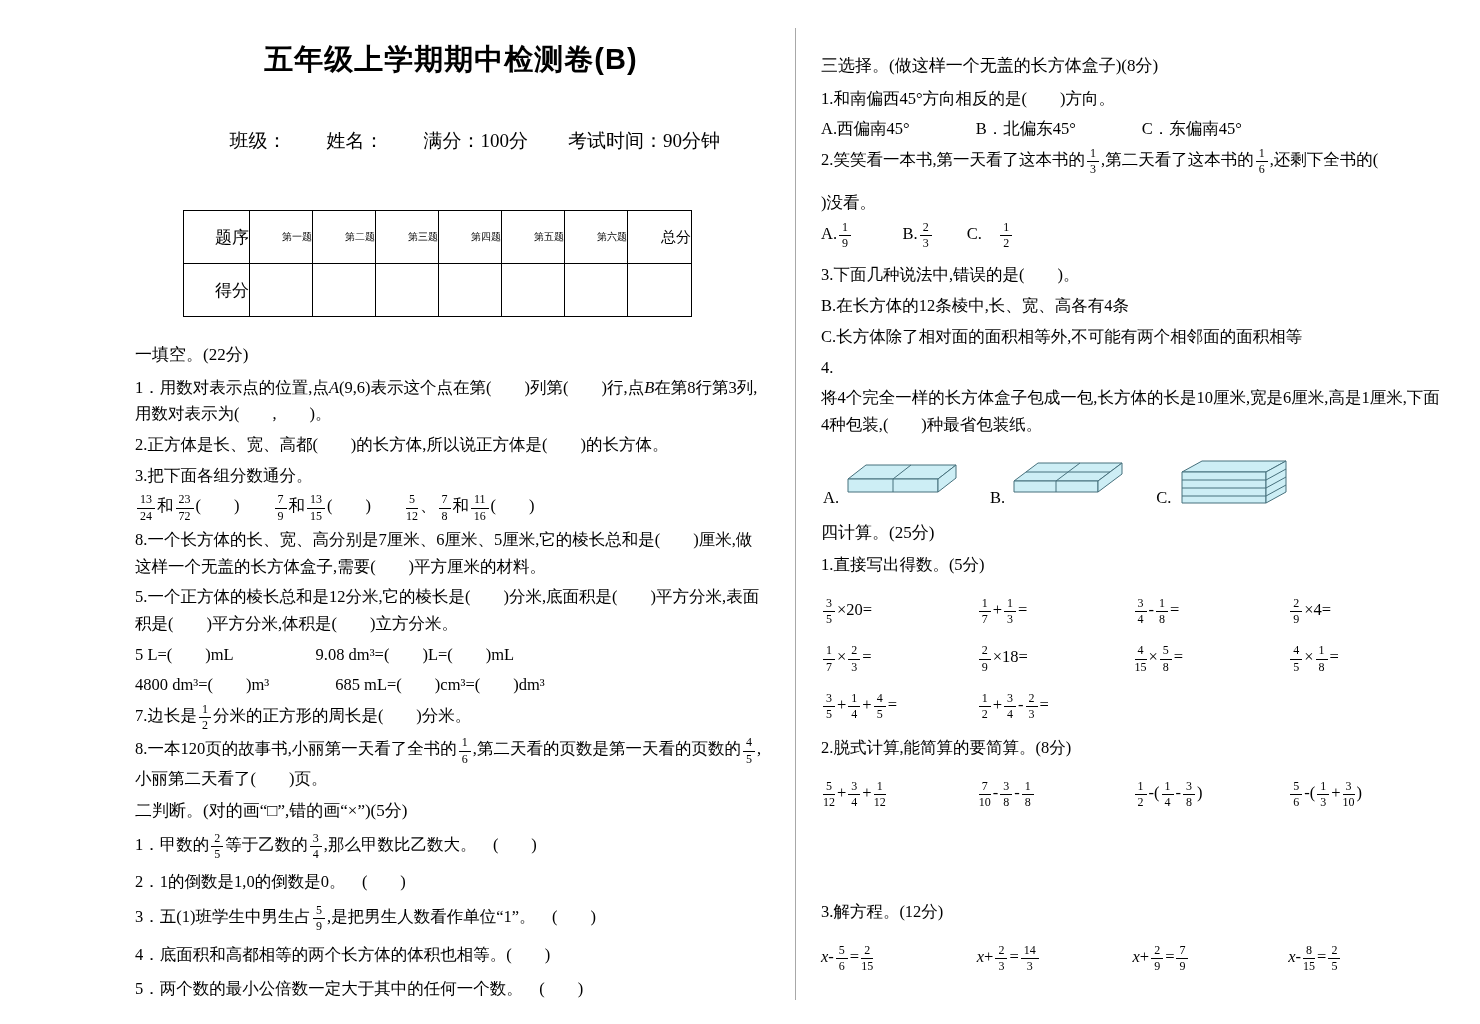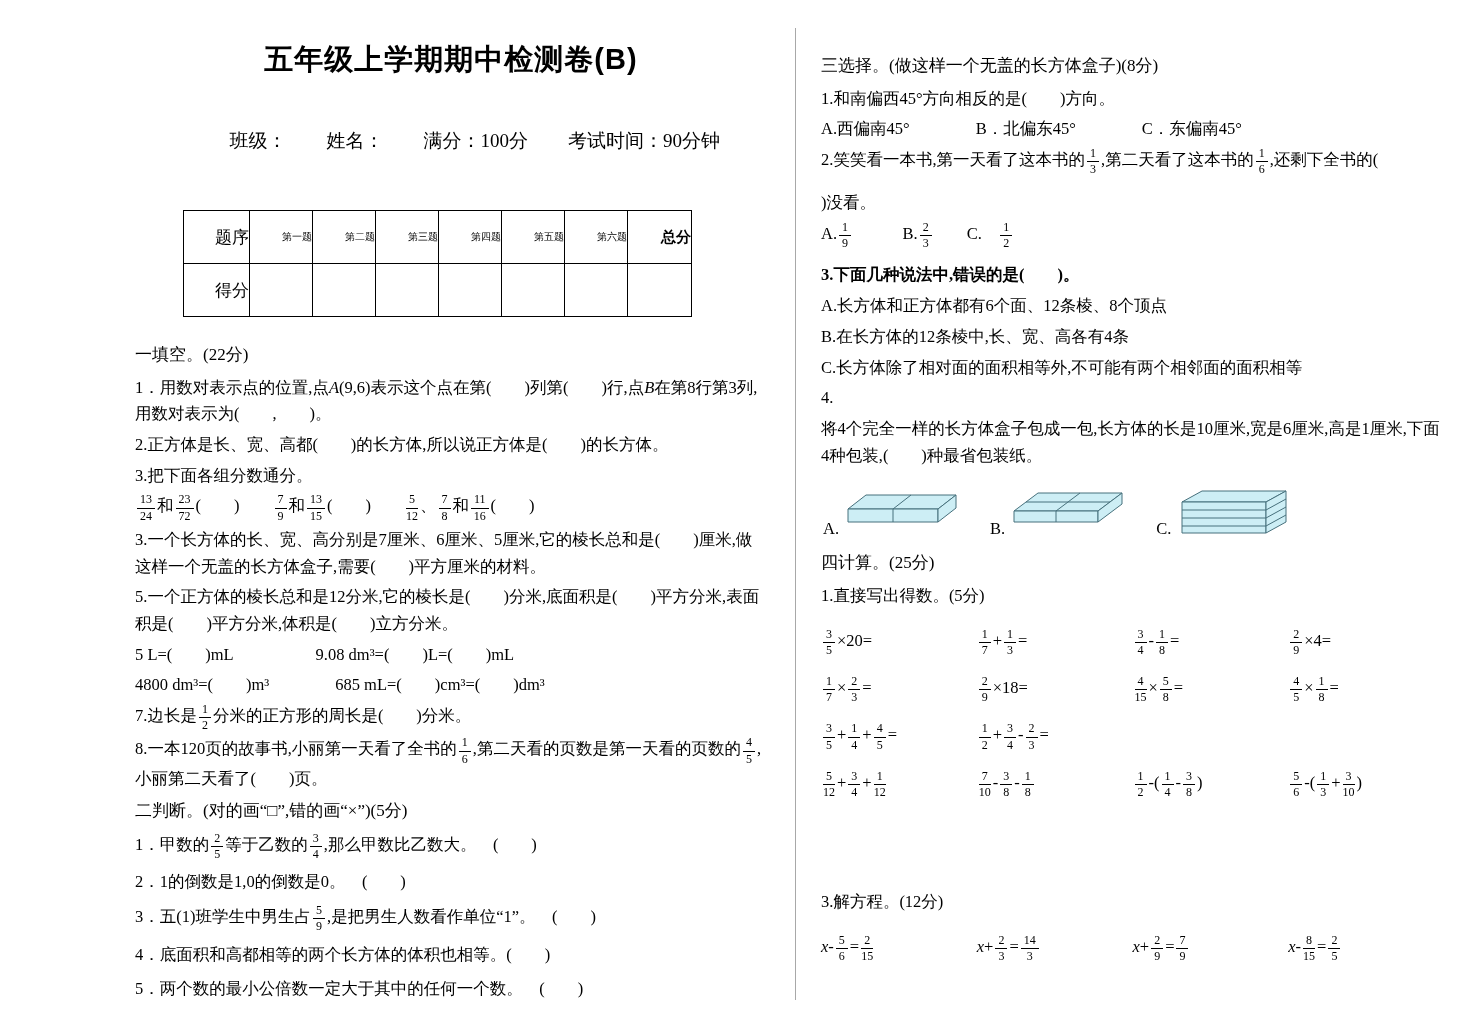--- a/index.html
+++ b/index.html
@@ -13,21 +13,21 @@
 
   h1.title{font-size:29px;font-weight:bold;text-align:center;margin-top:14px;
            letter-spacing:1px;font-family:"Liberation Sans","DejaVu Sans",sans-serif;}
   .meta{margin:26px 0 0 66px;font-size:19px;white-space:pre;}
   .meta span{margin-right:40px;}
 
   table.score-table{border-collapse:collapse;margin:34px 0 24px 48px;}
   table.score-table td{border:1px solid #000;text-align:right;vertical-align:middle;height:53px;}
   table.score-table td.c-label{width:66px;font-size:17px;}
   table.score-table td.c-q{width:63px;font-size:10px;}
-  table.score-table td.c-total{width:64px;font-size:15px;font-weight:bold;}
+  table.score-table td.c-total{width:64px;font-size:15px;font-weight:normal;}
 
   .line{font-size:16.5px;line-height:1.62;margin:4px 0;white-space:pre-wrap;}
   .line.section{font-size:17px;margin:12px 0 6px;}
   .line.opt{margin:8px 0;}
 
   .frac{display:inline-flex;flex-direction:column;align-items:center;
         vertical-align:middle;margin:0 2px;line-height:1.1;font-size:12px;}
   .frac .fnum{border-bottom:1px solid #000;padding:0 3px 1px;}
   .frac .fden{padding-top:1px;}
 
@@ -77,21 +77,21 @@
           </tr>
       </tbody>
     </table>
 
     <div id="left-body">
         <div class="line section">一填空。(22分)</div>
         <div class="line">1．用数对表示点的位置,点<em>A</em>(9,6)表示这个点在第(　　)列第(　　)行,点<em>B</em>在第8行第3列,用数对表示为(　　,　　)。</div>
         <div class="line">2.正方体是长、宽、高都(　　)的长方体,所以说正方体是(　　)的长方体。</div>
         <div class="line">3.把下面各组分数通分。</div>
         <div class="line"><span class="frac"><span class="fnum">13</span><span class="fden">24</span></span>和<span class="frac"><span class="fnum">23</span><span class="fden">72</span></span>(　　)　　<span class="frac"><span class="fnum">7</span><span class="fden">9</span></span>和<span class="frac"><span class="fnum">13</span><span class="fden">15</span></span>(　　)　　<span class="frac"><span class="fnum">5</span><span class="fden">12</span></span>、<span class="frac"><span class="fnum">7</span><span class="fden">8</span></span>和<span class="frac"><span class="fnum">11</span><span class="fden">16</span></span>(　　)</div>
-        <div class="line">3.一个长方体的长、宽、高分别是7厘米、6厘米、5厘米,它的棱长总和是(　　)厘米,做这样一个无盖的长方体盒子,需要(　　)平方厘米的材料。</div>
+        <div class="line">8.一个长方体的长、宽、高分别是7厘米、6厘米、5厘米,它的棱长总和是(　　)厘米,做这样一个无盖的长方体盒子,需要(　　)平方厘米的材料。</div>
         <div class="line">5.一个正方体的棱长总和是12分米,它的棱长是(　　)分米,底面积是(　　)平方分米,表面积是(　　)平方分米,体积是(　　)立方分米。</div>
         <div class="line">5 L=(　　)mL　　　　　9.08 dm³=(　　)L=(　　)mL</div>
         <div class="line">4800 dm³=(　　)m³　　　　685 mL=(　　)cm³=(　　)dm³</div>
         <div class="line">7.边长是<span class="frac"><span class="fnum">1</span><span class="fden">2</span></span>分米的正方形的周长是(　　)分米。</div>
         <div class="line">8.一本120页的故事书,小丽第一天看了全书的<span class="frac"><span class="fnum">1</span><span class="fden">6</span></span>,第二天看的页数是第一天看的页数的<span class="frac"><span class="fnum">4</span><span class="fden">5</span></span>,小丽第二天看了(　　)页。</div>
         <div class="line section" style="margin-top: 0;">二判断。(对的画“□”,错的画“×”)(5分)</div>
         <div class="line opt">1．甲数的<span class="frac"><span class="fnum">2</span><span class="fden">5</span></span>等于乙数的<span class="frac"><span class="fnum">3</span><span class="fden">4</span></span>,那么甲数比乙数大。　(　　)</div>
         <div class="line opt">2．1的倒数是1,0的倒数是0。　(　　)</div>
         <div class="line opt">3．五(1)班学生中男生占<span class="frac"><span class="fnum">5</span><span class="fden">9</span></span>,是把男生人数看作单位“1”。　(　　)</div>
         <div class="line opt">4．底面积和高都相等的两个长方体的体积也相等。(　　)</div>
@@ -102,22 +102,21 @@
   <div class="col-divider" style="background: rgb(168, 168, 168);"></div>
 
   <div class="col-right">
     <div id="right-body">
         <div class="line section">三选择。(做这样一个无盖的长方体盒子)(8分)</div>
         <div class="line">1.和南偏西45°方向相反的是(　　)方向。</div>
         <div class="line">A.西偏南45°　　　　B．北偏东45°　　　　C．东偏南45°</div>
         <div class="line">2.笑笑看一本书,第一天看了这本书的<span class="frac"><span class="fnum">1</span><span class="fden">3</span></span>,第二天看了这本书的<span class="frac"><span class="fnum">1</span><span class="fden">6</span></span>,还剩下全书的(</div>
         <div class="line" style="margin-top: 14px;">)没看。</div>
         <div class="line" style="margin-top: 3px;">A.<span class="frac"><span class="fnum">1</span><span class="fden">9</span></span>　　　B.<span class="frac"><span class="fnum">2</span><span class="fden">3</span></span>　　C.　<span class="frac"><span class="fnum">1</span><span class="fden">2</span></span></div>
-        <div class="line" style="margin-top: 12px; font-weight: bold;">3.下面几种说法中,错误的是(　　)。</div>
-        <div class="line">A.长方体和正方体都有6个面、12条棱、8个顶点</div>
+        <div class="line" style="margin-top: 12px;">3.下面几种说法中,错误的是(　　)。</div>
         <div class="line">B.在长方体的12条棱中,长、宽、高各有4条</div>
         <div class="line">C.长方体除了相对面的面积相等外,不可能有两个相邻面的面积相等</div>
         <div class="line">4.</div>
         <div class="line">将4个完全一样的长方体盒子包成一包,长方体的长是10厘米,宽是6厘米,高是1厘米,下面4种包装,(　　)种最省包装纸。</div>
         <div class="boxes-row">
           <div class="box-opt">
             <span class="box-label">A.</span>
             <svg width="122" height="52" viewBox="0 0 122 52" class="boxsvg">
               <polygon points="6,24 24,10 114,10 96,24" fill="#cdeef5" stroke="#47707c" stroke-width="1" stroke-linejoin="round"></polygon>
               <polygon points="6,24 96,24 96,37 6,37" fill="#cdeef5" stroke="#47707c" stroke-width="1" stroke-linejoin="round"></polygon>
@@ -165,20 +164,21 @@
           <div class="gcell"><span class="frac"><span class="fnum">2</span><span class="fden">9</span></span>×18=</div>
           <div class="gcell"><span class="frac"><span class="fnum">4</span><span class="fden">15</span></span>×<span class="frac"><span class="fnum">5</span><span class="fden">8</span></span>=</div>
           <div class="gcell"><span class="frac"><span class="fnum">4</span><span class="fden">5</span></span>×<span class="frac"><span class="fnum">1</span><span class="fden">8</span></span>=</div>
         </div>
         <div class="grid">
           <div class="gcell"><span class="frac"><span class="fnum">3</span><span class="fden">5</span></span>+<span class="frac"><span class="fnum">1</span><span class="fden">4</span></span>+<span class="frac"><span class="fnum">4</span><span class="fden">5</span></span>=</div>
           <div class="gcell"><span class="frac"><span class="fnum">1</span><span class="fden">2</span></span>+<span class="frac"><span class="fnum">3</span><span class="fden">4</span></span>-<span class="frac"><span class="fnum">2</span><span class="fden">3</span></span>=</div>
           <div class="gcell"></div>
           <div class="gcell"></div>
         </div>
+        <div class="line" style="margin-top: 10px;">2.脱式计算,能简算的要简算。(8分)</div>
         <div class="grid">
           <div class="gcell"><span class="frac"><span class="fnum">5</span><span class="fden">12</span></span>+<span class="frac"><span class="fnum">3</span><span class="fden">4</span></span>+<span class="frac"><span class="fnum">1</span><span class="fden">12</span></span></div>
           <div class="gcell"><span class="frac"><span class="fnum">7</span><span class="fden">10</span></span>-<span class="frac"><span class="fnum">3</span><span class="fden">8</span></span>-<span class="frac"><span class="fnum">1</span><span class="fden">8</span></span></div>
           <div class="gcell"><span class="frac"><span class="fnum">1</span><span class="fden">2</span></span>-(<span class="frac"><span class="fnum">1</span><span class="fden">4</span></span>-<span class="frac"><span class="fnum">3</span><span class="fden">8</span></span>)</div>
           <div class="gcell"><span class="frac"><span class="fnum">5</span><span class="fden">6</span></span>-(<span class="frac"><span class="fnum">1</span><span class="fden">3</span></span>+<span class="frac"><span class="fnum">3</span><span class="fden">10</span></span>)</div>
         </div>
         <div style="height: 72px;"></div>
         <div class="line">3.解方程。(12分)</div>
         <div class="grid">
           <div class="gcell"><em>x</em>-<span class="frac"><span class="fnum">5</span><span class="fden">6</span></span>=<span class="frac"><span class="fnum">2</span><span class="fden">15</span></span></div>

